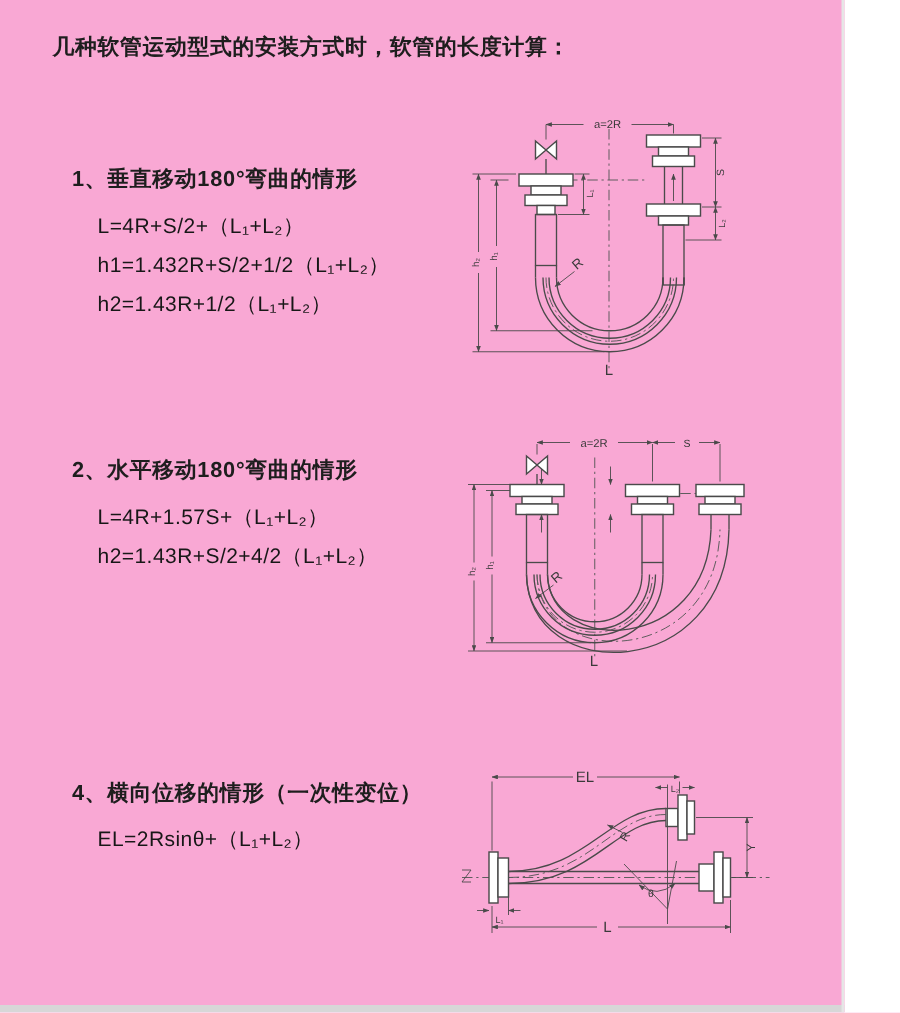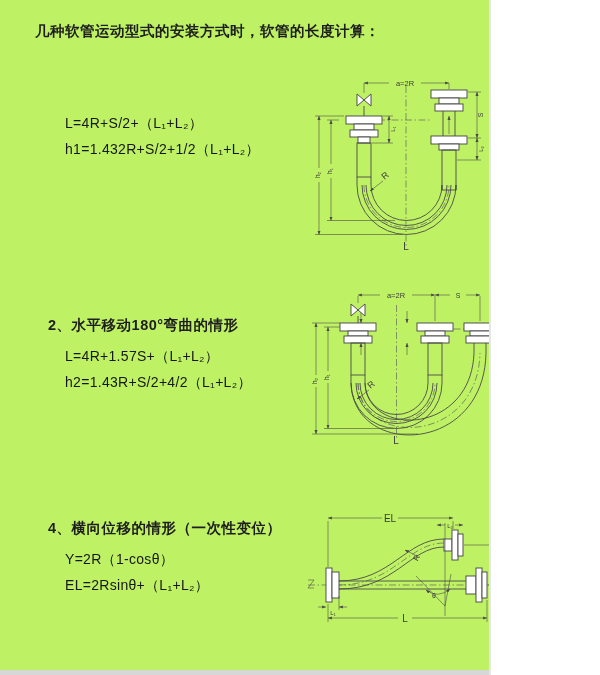--- a/index.html
+++ b/index.html
@@ -1,16 +1,16 @@
 <!DOCTYPE html>
 <html><head>
 <meta charset="utf-8">
 <style>
   html,body{margin:0;padding:0;background:#fff;}
-  .page{position:relative;width:491px;height:675px;background:#bef264;overflow:hidden;
+  .page{position:relative;width:563px;height:675px;background:#f9a8d4;overflow:hidden;
         font-family:"Liberation Sans",sans-serif;color:#1c1c1c;}
   .doc-title{position:absolute;left:35px;top:22px;margin:0;font-size:14.5px;font-weight:bold;
              letter-spacing:0.5px;color:#1e1e1e;}
   .calc{position:absolute;left:48px;width:280px;}
   .sec-heading{margin:0 0 8px 0;font-size:14.5px;font-weight:bold;letter-spacing:0.5px;color:#1e1e1e;}
   .formula{height:26px;line-height:26px;padding-left:17px;font-size:14px;letter-spacing:0.3px;color:#171717;white-space:nowrap;}
   .diag{position:absolute;}
   svg text{font-family:"Liberation Sans",sans-serif;fill:#3a3a3a;}
   .ln{stroke:#4a4a4a;stroke-width:0.9;fill:none;}
   .fit{stroke:#4a4a4a;stroke-width:0.95;fill:#ffffff;}
@@ -20,22 +20,24 @@
   .edge-r{position:absolute;top:0;bottom:0;right:0;width:2px;background:#e6e6e6;}
 </style>
 </head>
 <body>
 
 <div class="page">
 
   <h1 class="doc-title">几种软管运动型式的安装方式时，软管的长度计算：</h1>
 
   <section class="calc" style="top:110px">
+    <h2 class="sec-heading">1、垂直移动180°弯曲的情形</h2>
     <div class="formula">L=4R+S/2+（L₁+L₂）</div>
     <div class="formula">h1=1.432R+S/2+1/2（L₁+L₂）</div>
+    <div class="formula">h2=1.43R+1/2（L₁+L₂）</div>
   </section>
 
   <svg class="diag" style="left:305px;top:70px" width="250" height="190" viewBox="0 0 250 190">
     <defs>
       <marker id="a1" viewBox="0 0 8 6" refX="7.5" refY="3" markerWidth="7" markerHeight="5.2" orient="auto-start-reverse">
         <path d="M0,0 L8,3 L0,6 Z" fill="#4a4a4a"></path>
       </marker>
       <pattern id="p1" patternUnits="userSpaceOnUse" width="3.2" height="3.2">
         <path d="M0,3.2 L3.2,0" stroke="#4a4a4a" stroke-width="0.55" fill="none"></path>
       </pattern>
@@ -110,21 +112,21 @@
       <path class="ln" d="M57,115 A44.5,44.5 0 0 0 146,115"></path>
       <path class="ln" d="M61,115 A40.5,40.5 0 0 0 142,115"></path>
       <path class="ln" d="M66,115 A35.5,35.5 0 0 0 137,115"></path>
     </g>
 
     <line class="dim" x1="78" y1="111" x2="65" y2="121" marker-end="url(#a1)"></line>
     <text x="82" y="108" font-size="9" transform="rotate(-40 82 108)" text-anchor="middle">R</text>
     <text x="101" y="180" font-size="10" text-anchor="middle">L</text>
   </svg>
 
-  <section class="calc" style="top:316px">
+  <section class="calc" style="top:304px">
     <h2 class="sec-heading">2、水平移动180°弯曲的情形</h2>
     <div class="formula">L=4R+1.57S+（L₁+L₂）</div>
     <div class="formula">h2=1.43R+S/2+4/2（L₁+L₂）</div>
   </section>
 
   <svg class="diag" style="left:300px;top:283px" width="270" height="170" viewBox="0 0 270 170">
     <defs>
       <marker id="a2" viewBox="0 0 8 6" refX="7.5" refY="3" markerWidth="7" markerHeight="5.2" orient="auto-start-reverse">
         <path d="M0,0 L8,3 L0,6 Z" fill="#4a4a4a"></path>
       </marker>
@@ -200,21 +202,20 @@
       <path class="ln" d="M65,100 C67,155 171,152 174,70"></path>
     </g>
 
     <line class="dim" x1="69" y1="107" x2="57" y2="116" marker-end="url(#a2)"></line>
     <text x="73" y="104" font-size="9" transform="rotate(-40 73 104)" text-anchor="middle">R</text>
     <text x="96" y="161" font-size="10" text-anchor="middle">L</text>
   </svg>
 
   <section class="calc" style="top:519px">
     <h2 class="sec-heading">4、横向位移的情形（一次性变位）</h2>
-    <div class="formula">Y=2R（1-cosθ）</div>
     <div class="formula">EL=2Rsinθ+（L₁+L₂）</div>
   </section>
 
   <svg class="diag" style="left:298px;top:498px" width="280" height="145" viewBox="0 0 280 145">
     <defs>
       <marker id="a3" viewBox="0 0 8 6" refX="7.5" refY="3" markerWidth="7" markerHeight="5.2" orient="auto-start-reverse">
         <path d="M0,0 L8,3 L0,6 Z" fill="#4a4a4a"></path>
       </marker>
     </defs>
 

